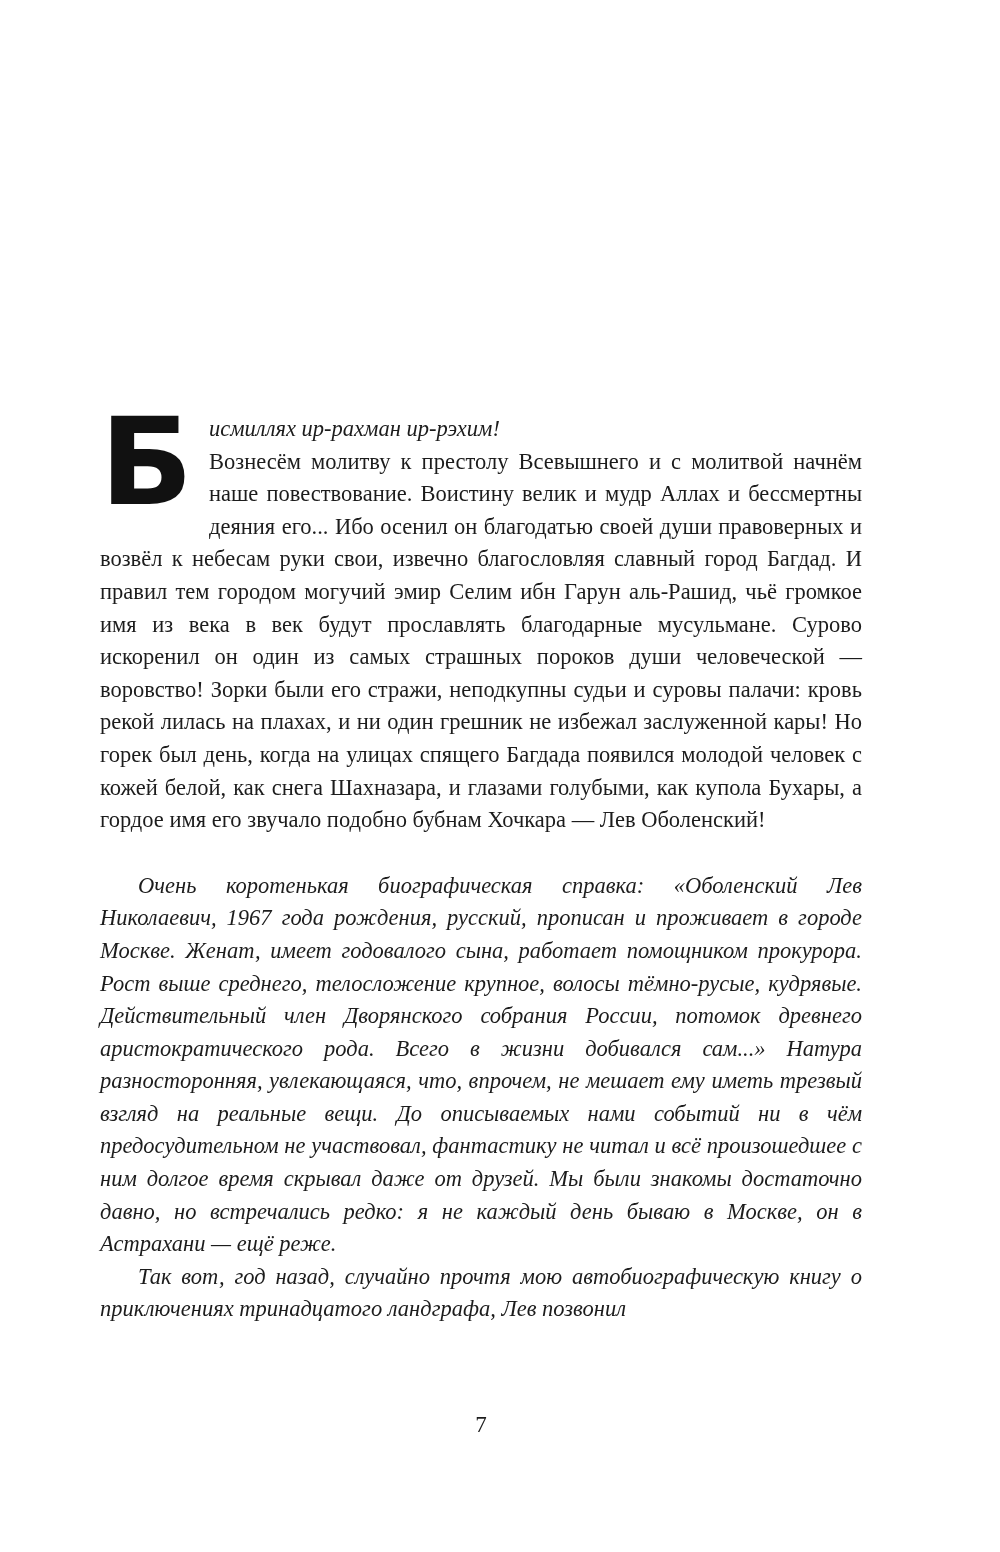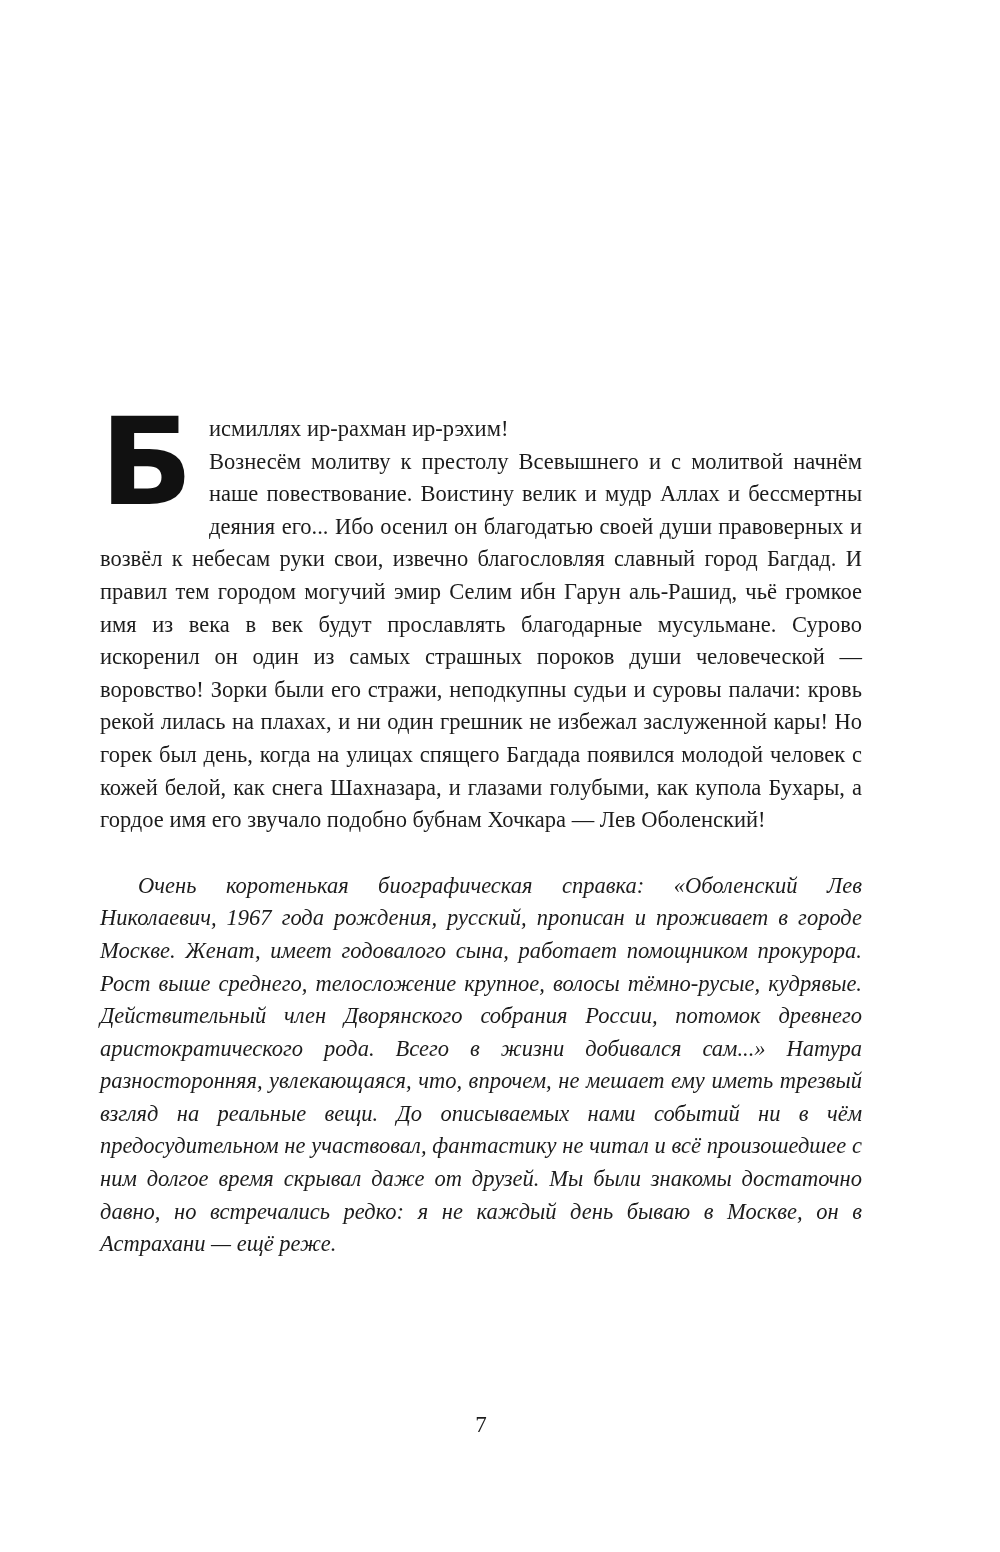--- a/index.html
+++ b/index.html
@@ -43,20 +43,21 @@
     font-family: "DejaVu Sans", sans-serif;
     font-weight: 700;
     font-size: 122px;
     line-height: 93px;
     height: 96px;
     margin: 3px 16px 0 0;
     color: #111111;
   }
   .italic-lead {
     display: block;
+    font-style: italic;
     text-align: left;
   }
   .page-number {
     position: absolute;
     left: 100px;
     top: 1412px;
     width: 762px;
     text-align: center;
     font-size: 23px;
     color: #1c1c1c;
@@ -66,15 +67,16 @@
 <body>
 
 <div class="page">
   <div class="text-block">
     <p class="para opening">
       <span class="dropcap">Б</span>
       <span class="italic-lead">исмиллях ир-рахман ир-рэхим!</span>
       <span>Вознесём молитву к престолу Всевышнего и с молитвой начнём наше повествование. Воистину велик и мудр Аллах и бессмертны деяния его... Ибо осенил он благодатью своей души правоверных и возвёл к небесам руки свои, извечно благословляя славный город Багдад. И правил тем городом могучий эмир Селим ибн Гарун аль-Рашид, чьё громкое имя из века в век будут прославлять благодарные мусульмане. Сурово искоренил он один из самых страшных пороков души человеческой — воровство! Зорки были его стражи, неподкупны судьи и суровы палачи: кровь рекой лилась на плахах, и ни один грешник не избежал заслуженной кары! Но горек был день, когда на улицах спящего Багдада появился молодой человек с кожей белой, как снега Шахназара, и глазами голубыми, как купола Бухары, а гордое имя его звучало подобно бубнам Хочкара — Лев Оболенский!</span>
     </p>
     <p class="para indent spaced">Очень коротенькая биографическая справка: «Оболенский Лев Николаевич, 1967 года рождения, русский, прописан и проживает в городе Москве. Женат, имеет годовалого сына, работает помощником прокурора. Рост выше среднего, телосложение крупное, волосы тёмно-русые, кудрявые. Действительный член Дворянского собрания России, потомок древнего аристократического рода. Всего в жизни добивался сам...» Натура разносторонняя, увлекающаяся, что, впрочем, не мешает ему иметь трезвый взгляд на реальные вещи. До описываемых нами событий ни в чём предосудительном не участвовал, фантастику не читал и всё произошедшее с ним долгое время скрывал даже от друзей. Мы были знакомы достаточно давно, но встречались редко: я не каждый день бываю в Москве, он в Астрахани — ещё реже.</p>
+    <p class="para indent">Так вот, год назад, случайно прочтя мою автобиографическую книгу о приключениях тринадцатого ландграфа, Лев позвонил</p>
   </div>
   <div class="page-number">7</div>
 </div>
 
 </body></html>

